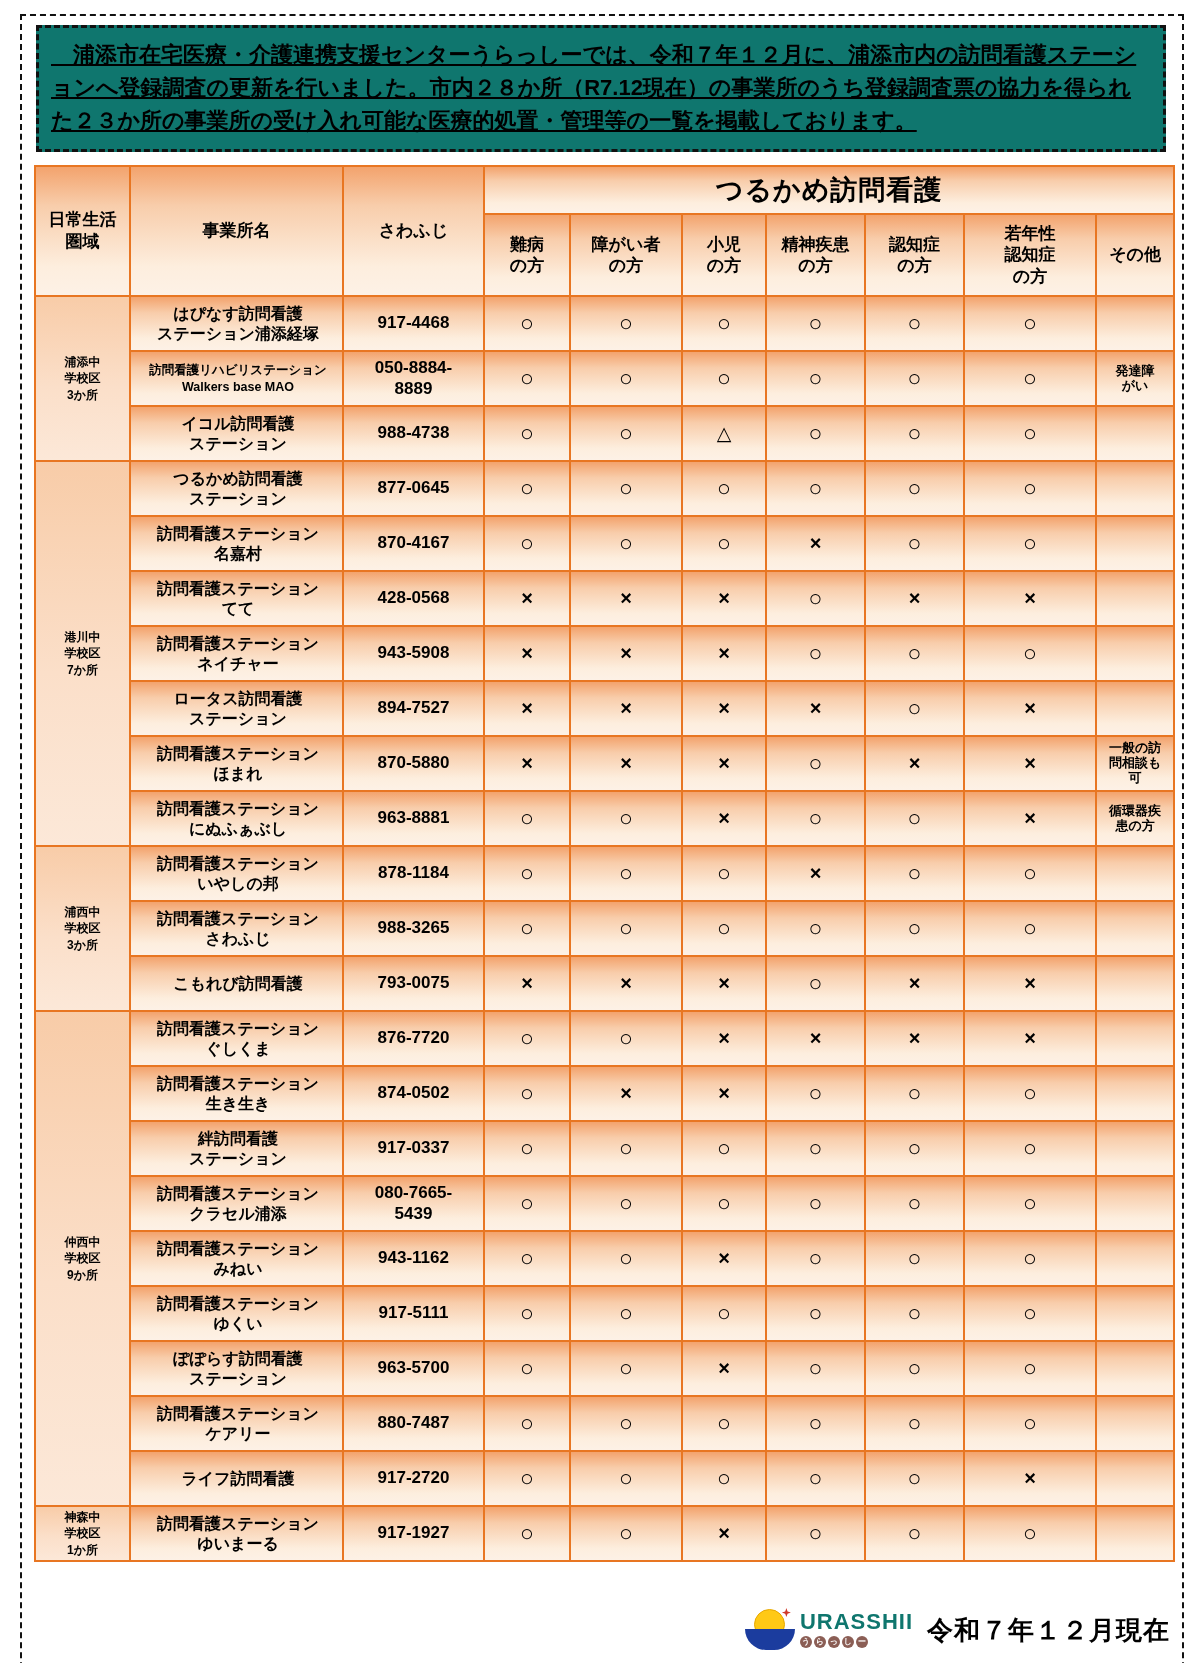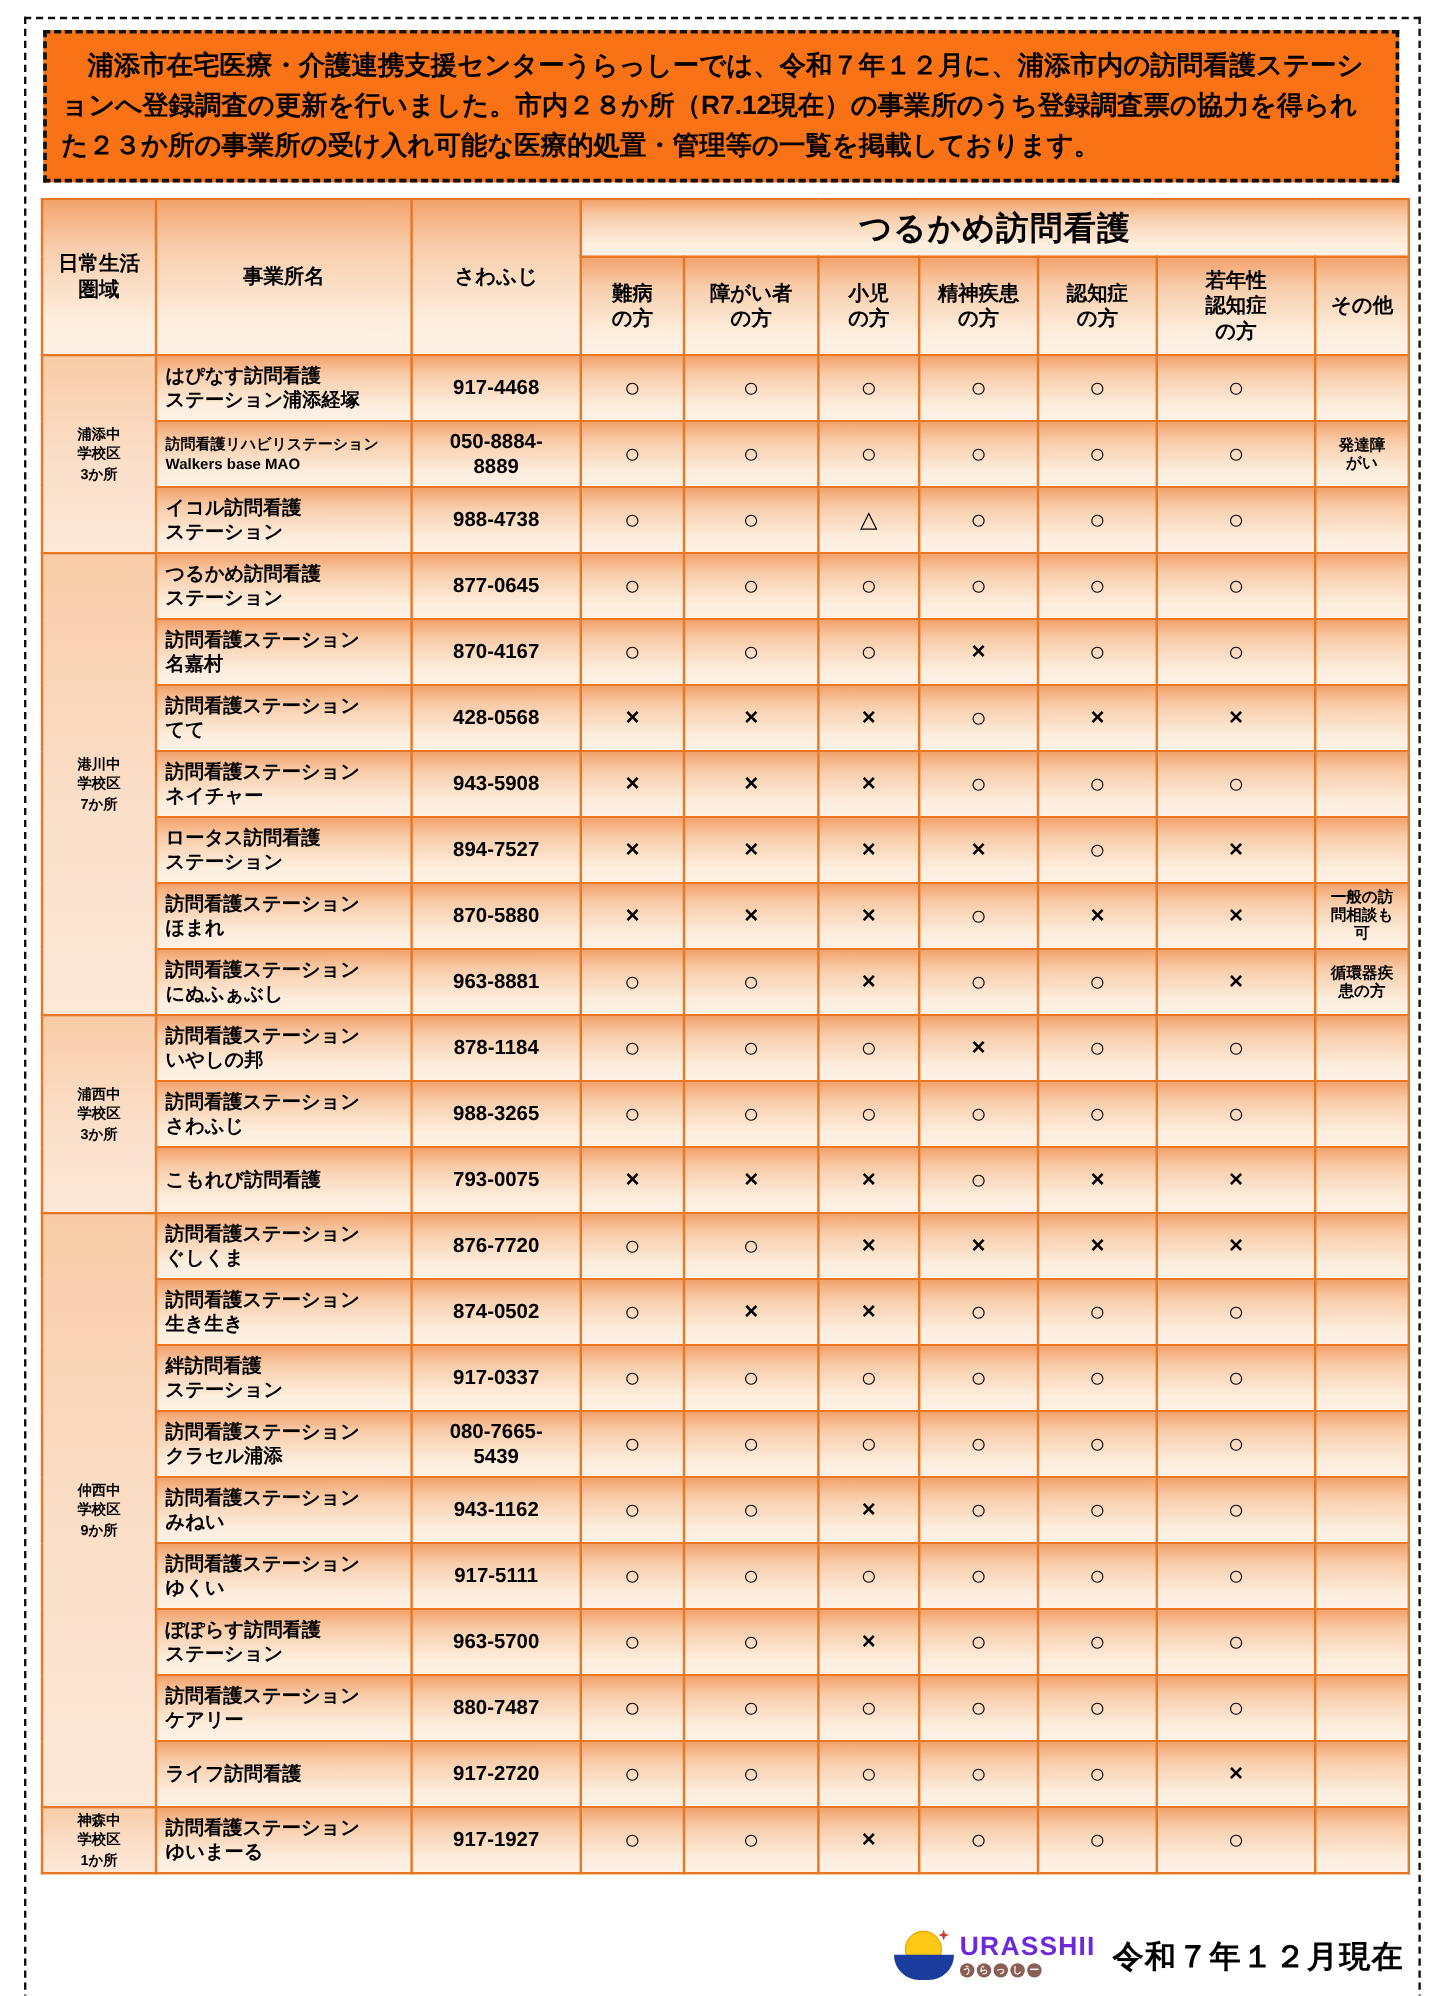--- a/index.html
+++ b/index.html
@@ -8,23 +8,23 @@
     background:#ffffff;color:#000;
     font-family:"Liberation Sans","DejaVu Sans",sans-serif;
     font-weight:bold;
   }
   .page-border{
     position:absolute;left:20px;top:14px;width:1160px;height:1780px;
     border:2px dashed #111;pointer-events:none;
   }
   .notice{
     position:relative;margin:25px 32px 0 36px;width:1100px;
-    background:#f97316;border:3px dashed #111;
+    background:#0f766e;border:3px dashed #111;
     padding:10px 12px 12px 12px;
-    font-size:22px;line-height:1.5;letter-spacing:0px;
+    font-size:22px;line-height:1.5;letter-spacing:0px;text-decoration:underline;
   }
   table.main{
     border-collapse:collapse;table-layout:fixed;
     margin:13px 0 0 34px;width:1139px;
     border:2px solid #e87622;
   }
   .main th,.main td{
     border:2px solid #e87622;
     text-align:center;vertical-align:middle;
     padding:2px 4px;
@@ -35,21 +35,21 @@
   tr.hrow1 th{height:42px;}
   tr.hrow2 th{height:76px;font-size:17px;line-height:1.25;}
   th.accept-band{font-size:27px;letter-spacing:1px;}
   th.corner{font-size:17px;line-height:1.3;}
   .main tbody tr{height:55px;}
   td.area-cell{
     font-size:12px;line-height:1.35;
     background:linear-gradient(180deg,#f8cca8 0%,#fbdfc9 55%,#fce8d8 100%);
   }
   td.name-cell{
-    text-align:left;padding-left:7px;font-size:16px;line-height:1.22;
+    text-align:center;padding-left:7px;font-size:16px;line-height:1.22;
   }
   td.name-cell.small{font-size:12.5px;line-height:1.3;}
   td.phone-cell{font-size:17px;line-height:1.2;}
   td.mark-cell{font-size:22px;}
   td.mark-cell.mk-o{font-size:23px;}
   td.mark-cell.mk-x{font-size:20px;}
   td.mark-cell.mk-t{font-size:19px;}
   td.other-cell{font-size:13px;line-height:1.15;padding:2px 3px;}
   .footer{
     margin:46px 30px 0 0;
@@ -63,21 +63,21 @@
   }
   .logo-ball{
     position:absolute;left:9px;top:1px;width:31px;height:31px;border-radius:50%;
     background:#ffc915;border:1px solid #e8a800;box-sizing:border-box;
   }
   .logo-star{
     position:absolute;right:4px;top:0;width:9px;height:9px;background:#d03a2b;
     clip-path:polygon(50% 0,63% 38%,100% 50%,63% 63%,50% 100%,37% 63%,0 50%,37% 38%);
   }
   .logo-texts{display:flex;flex-direction:column;align-items:flex-start;margin-top:3px;}
-  .logo-name{color:#6d28d9;font-size:22px;letter-spacing:1px;line-height:1;}
+  .logo-name{color:#0f766e;font-size:22px;letter-spacing:1px;line-height:1;}
   .logo-sub{display:flex;gap:2px;margin-top:3px;}
   .logo-sub span{
     width:12px;height:12px;border-radius:50%;background:#8b5e55;color:#fff;
     font-size:8px;line-height:12px;text-align:center;display:inline-block;
   }
   .current-date{font-size:26px;letter-spacing:1px;}
 </style>
 </head>
 <body>
 

